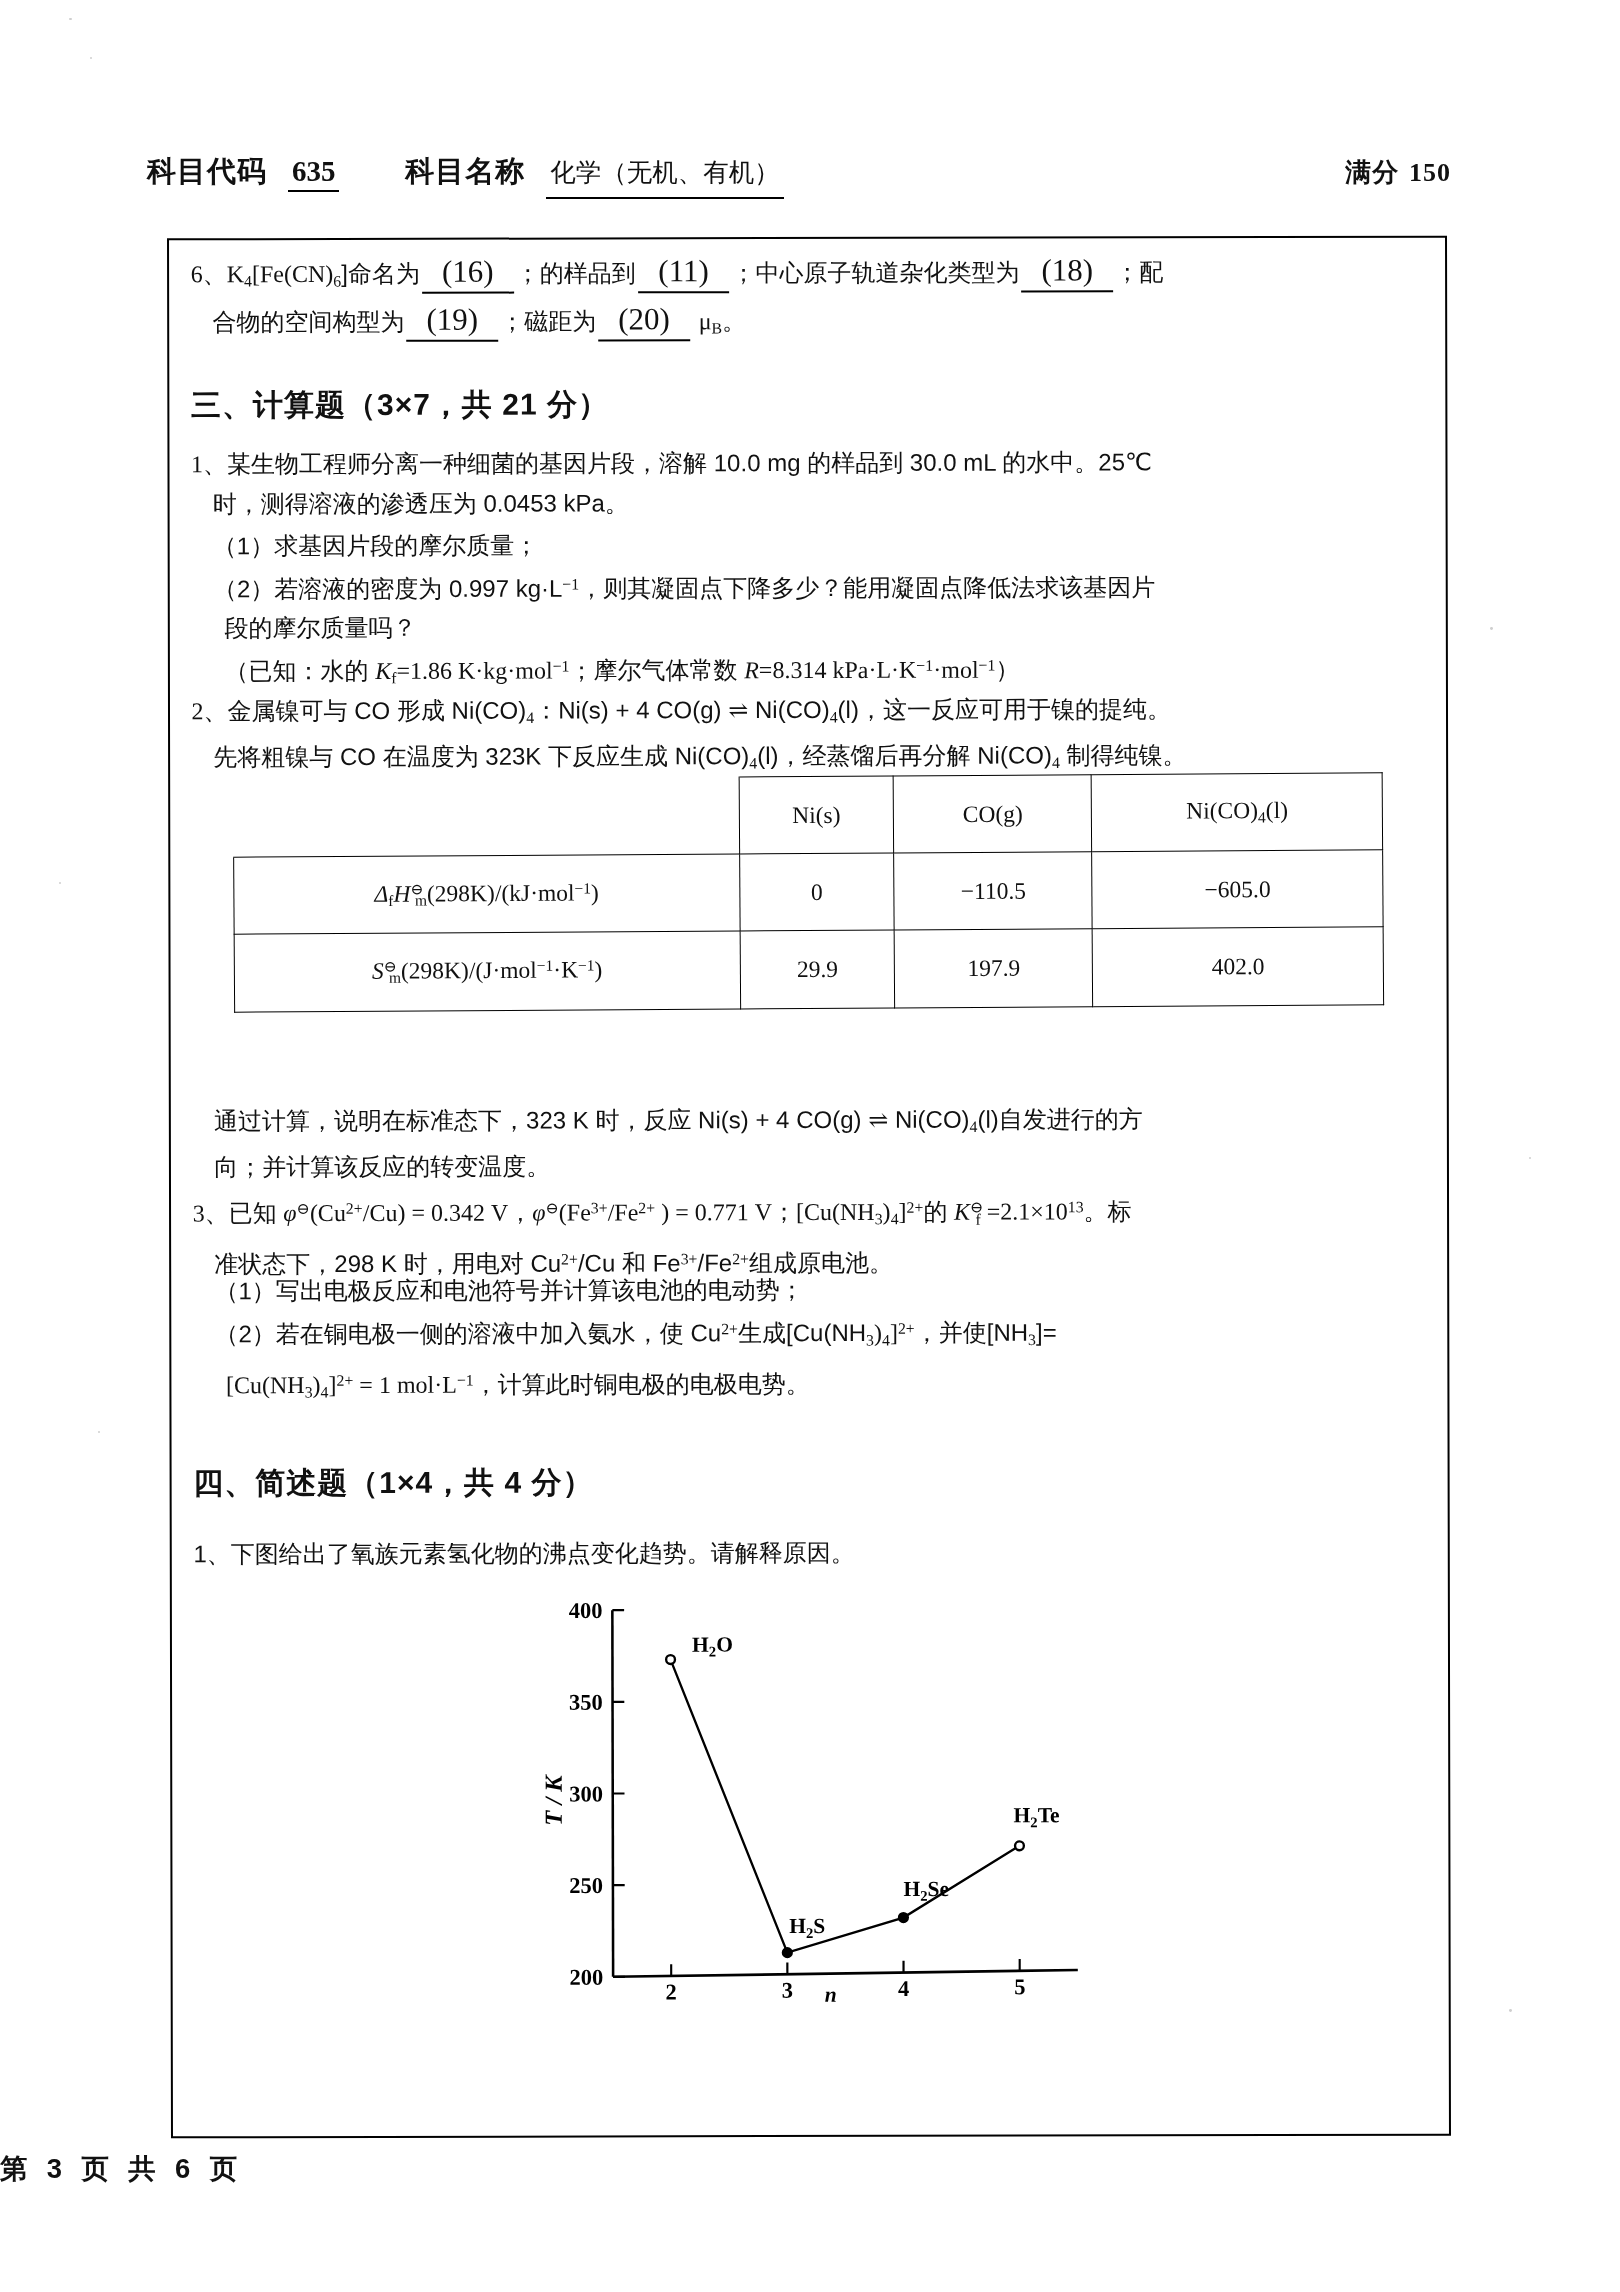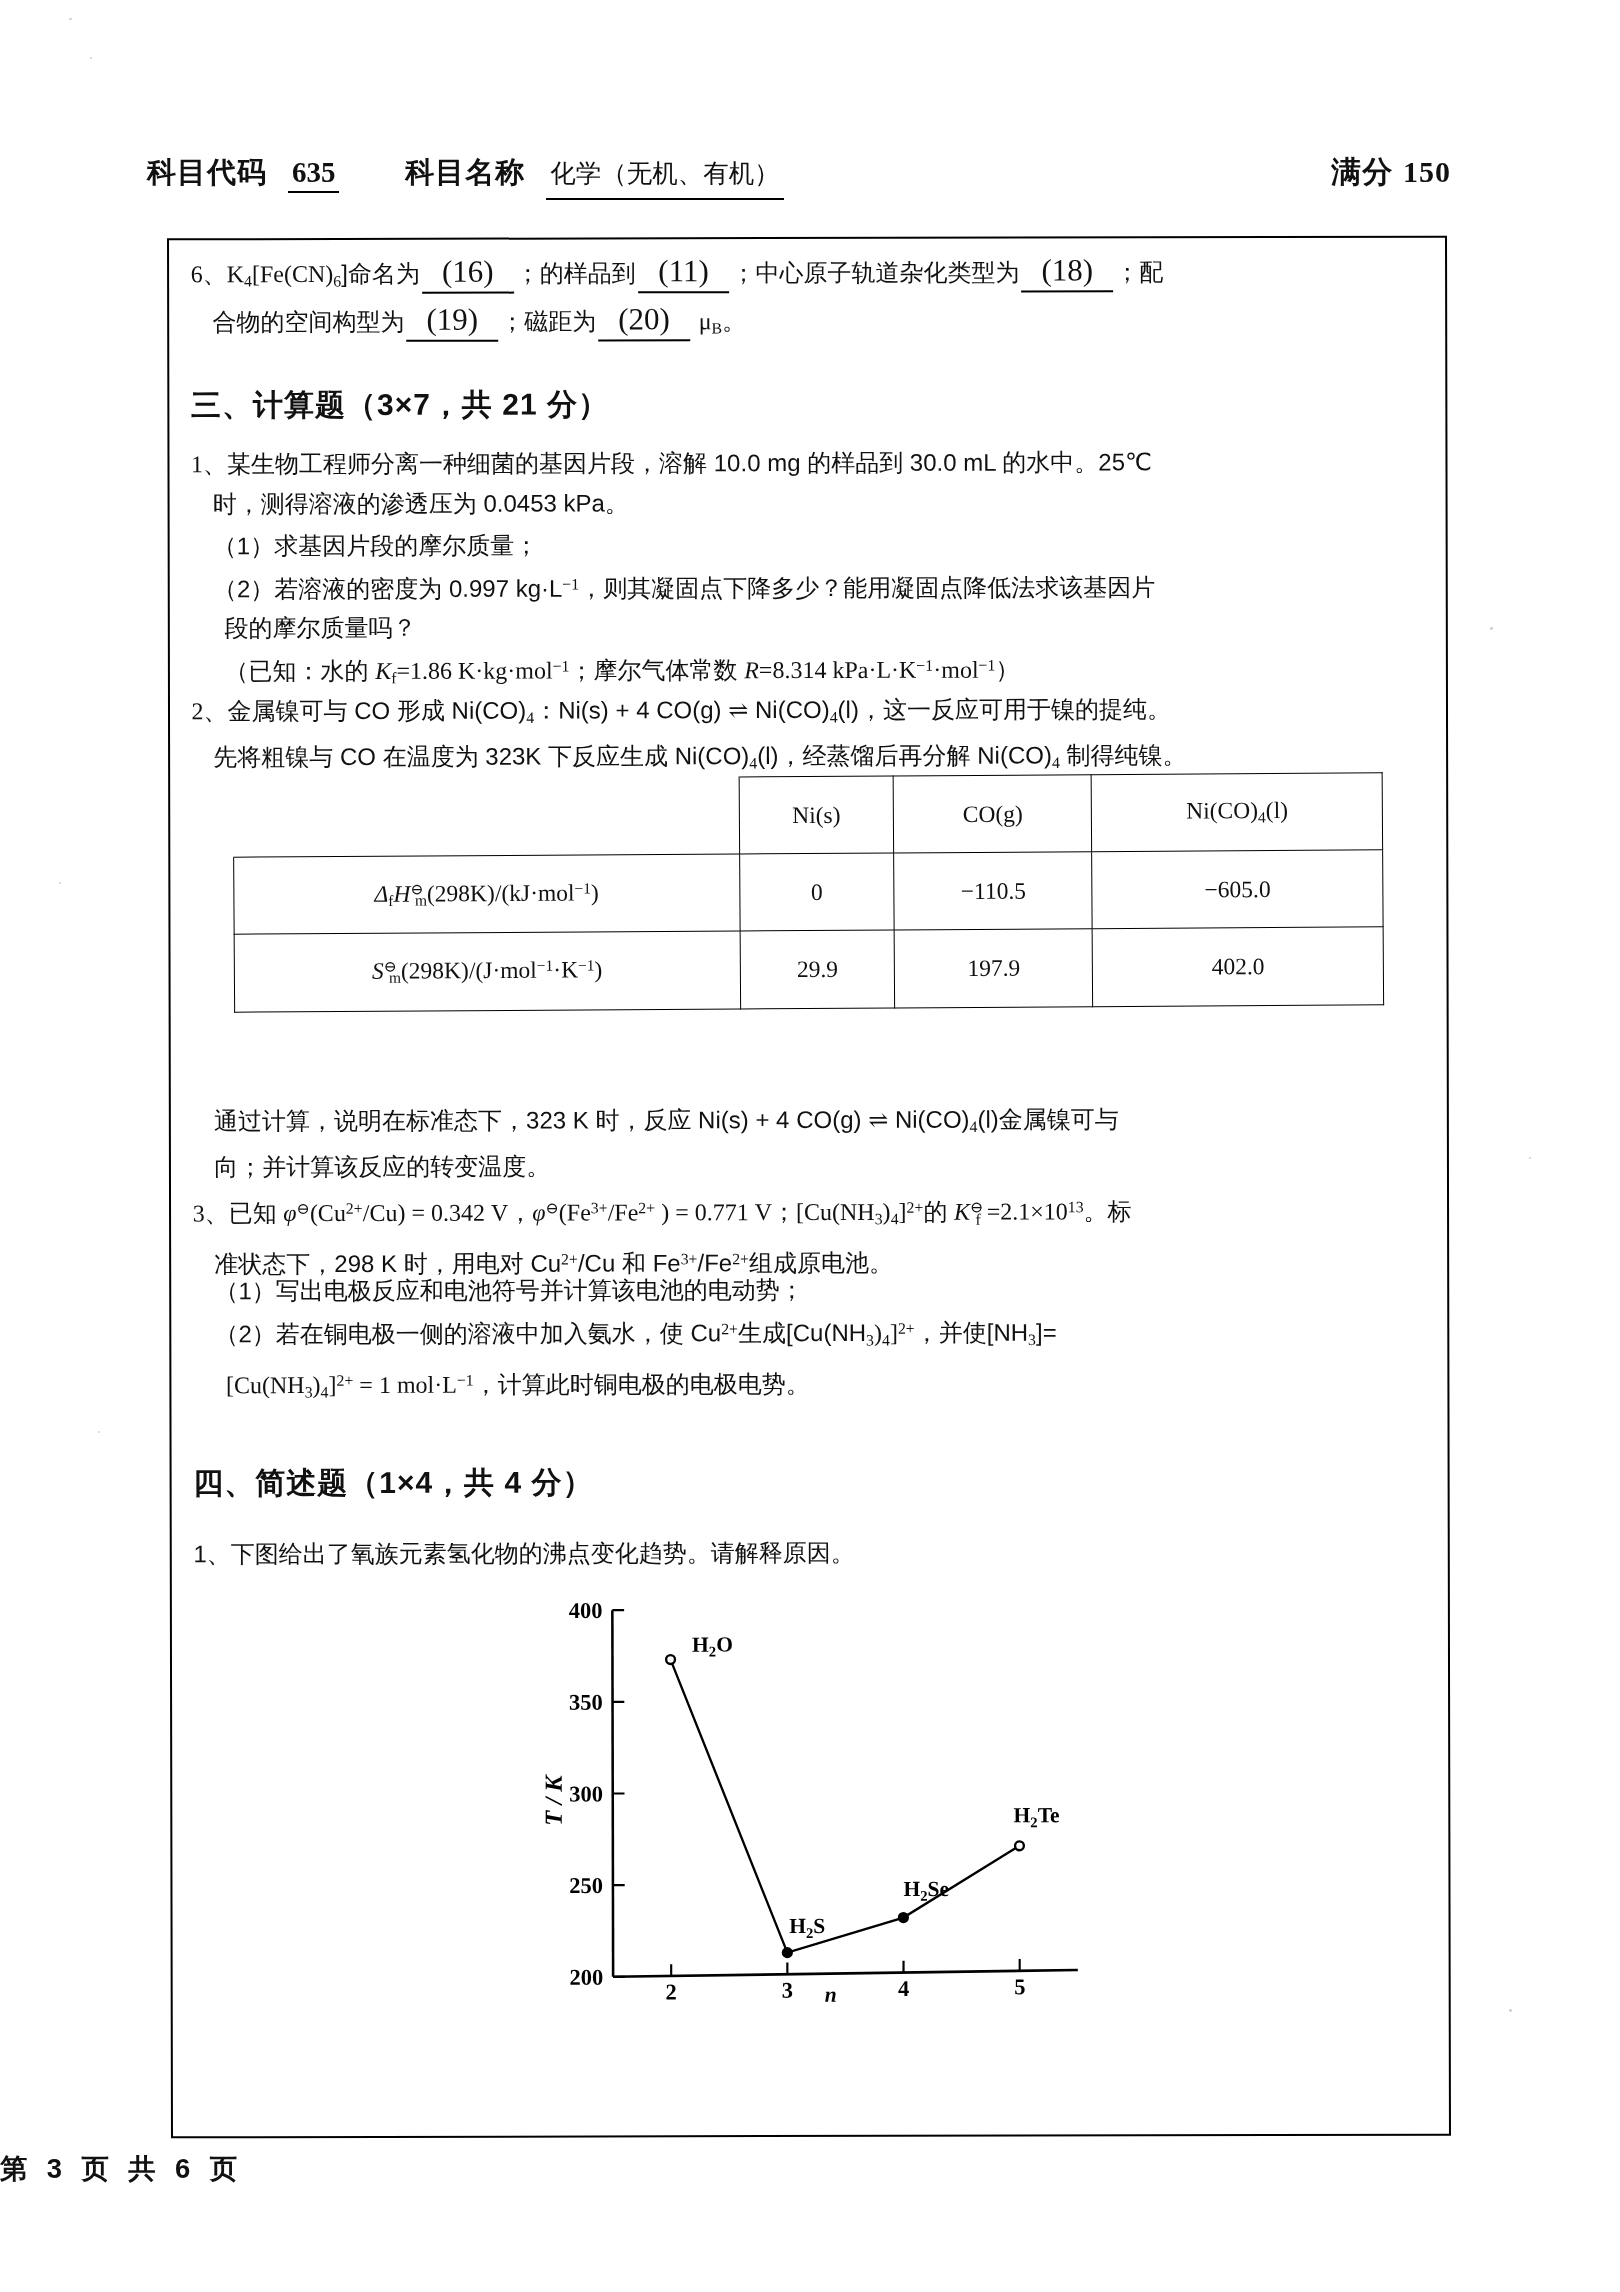--- a/index.html
+++ b/index.html
@@ -60,21 +60,21 @@
     font-family: "Liberation Sans", "DejaVu Sans", sans-serif;
     font-size: 25.5px;
     font-weight: normal;
     padding-bottom: 7px;
   }
   .hdr-gap { width: 45px; }
   .hdr-right {
     margin-left: auto;
     font-family: "Liberation Sans", "DejaVu Sans", sans-serif;
     font-weight: bold;
-    font-size: 30px;
+    font-size: 26px;
     white-space: nowrap;
     letter-spacing: 1px;
     text-align: right;
   }
   .hdr-right .num {
     font-family: "Liberation Serif", serif;
     margin-left: 9.8px;
   }
 
   
@@ -277,21 +277,21 @@
           <td>29.9</td>
           <td>197.9</td>
           <td>402.0</td>
         </tr>
       </tbody>
           </table>
     </div>
 
     <div class="blk c2tail">
       <div class="q indent2">
-        <span>通过计算，说明在标准态下，323 K 时，反应 Ni(s) + 4 CO(g) </span><span class="serif">⇌</span><span> Ni(CO)</span><sub class="serif">4</sub><span>(l)金属镍可与</span>
+        <span>通过计算，说明在标准态下，323 K 时，反应 Ni(s) + 4 CO(g) </span><span class="serif">⇌</span><span> Ni(CO)</span><sub class="serif">4</sub><span>(l)自发进行的方</span>
       </div>
       <div class="q indent2">向；并计算该反应的转变温度。</div>
     </div>
 
     <div class="blk c3">
       <div class="q">
         <span class="serif">3、</span><span>已知 </span><span class="serif"><i class="v">φ</i><sup>⊖</sup><span>(Cu</span><sup>2+</sup><span>/Cu) = 0.342 V，</span></span><span class="serif"><i class="v">φ</i><sup>⊖</sup><span>(Fe</span><sup>3+</sup><span>/Fe</span><sup>2+</sup><span> ) = 0.771 V；[Cu(NH</span><sub>3</sub><span>)</span><sub>4</sub><span>]</span><sup>2+</sup></span><span>的 </span><span class="serif"><i class="v">K</i><sup>⊖</sup><sub style="margin-left:-0.5em">f</sub><span> =2.1×10</span><sup>13</sup></span><span>。标</span>
       </div>
       <div class="q indent2">
         <span>准状态下，298 K 时，用电对 Cu</span><sup class="serif">2+</sup><span>/Cu 和 Fe</span><sup class="serif">3+</sup><span>/Fe</span><sup class="serif">2+</sup><span>组成原电池。</span>

